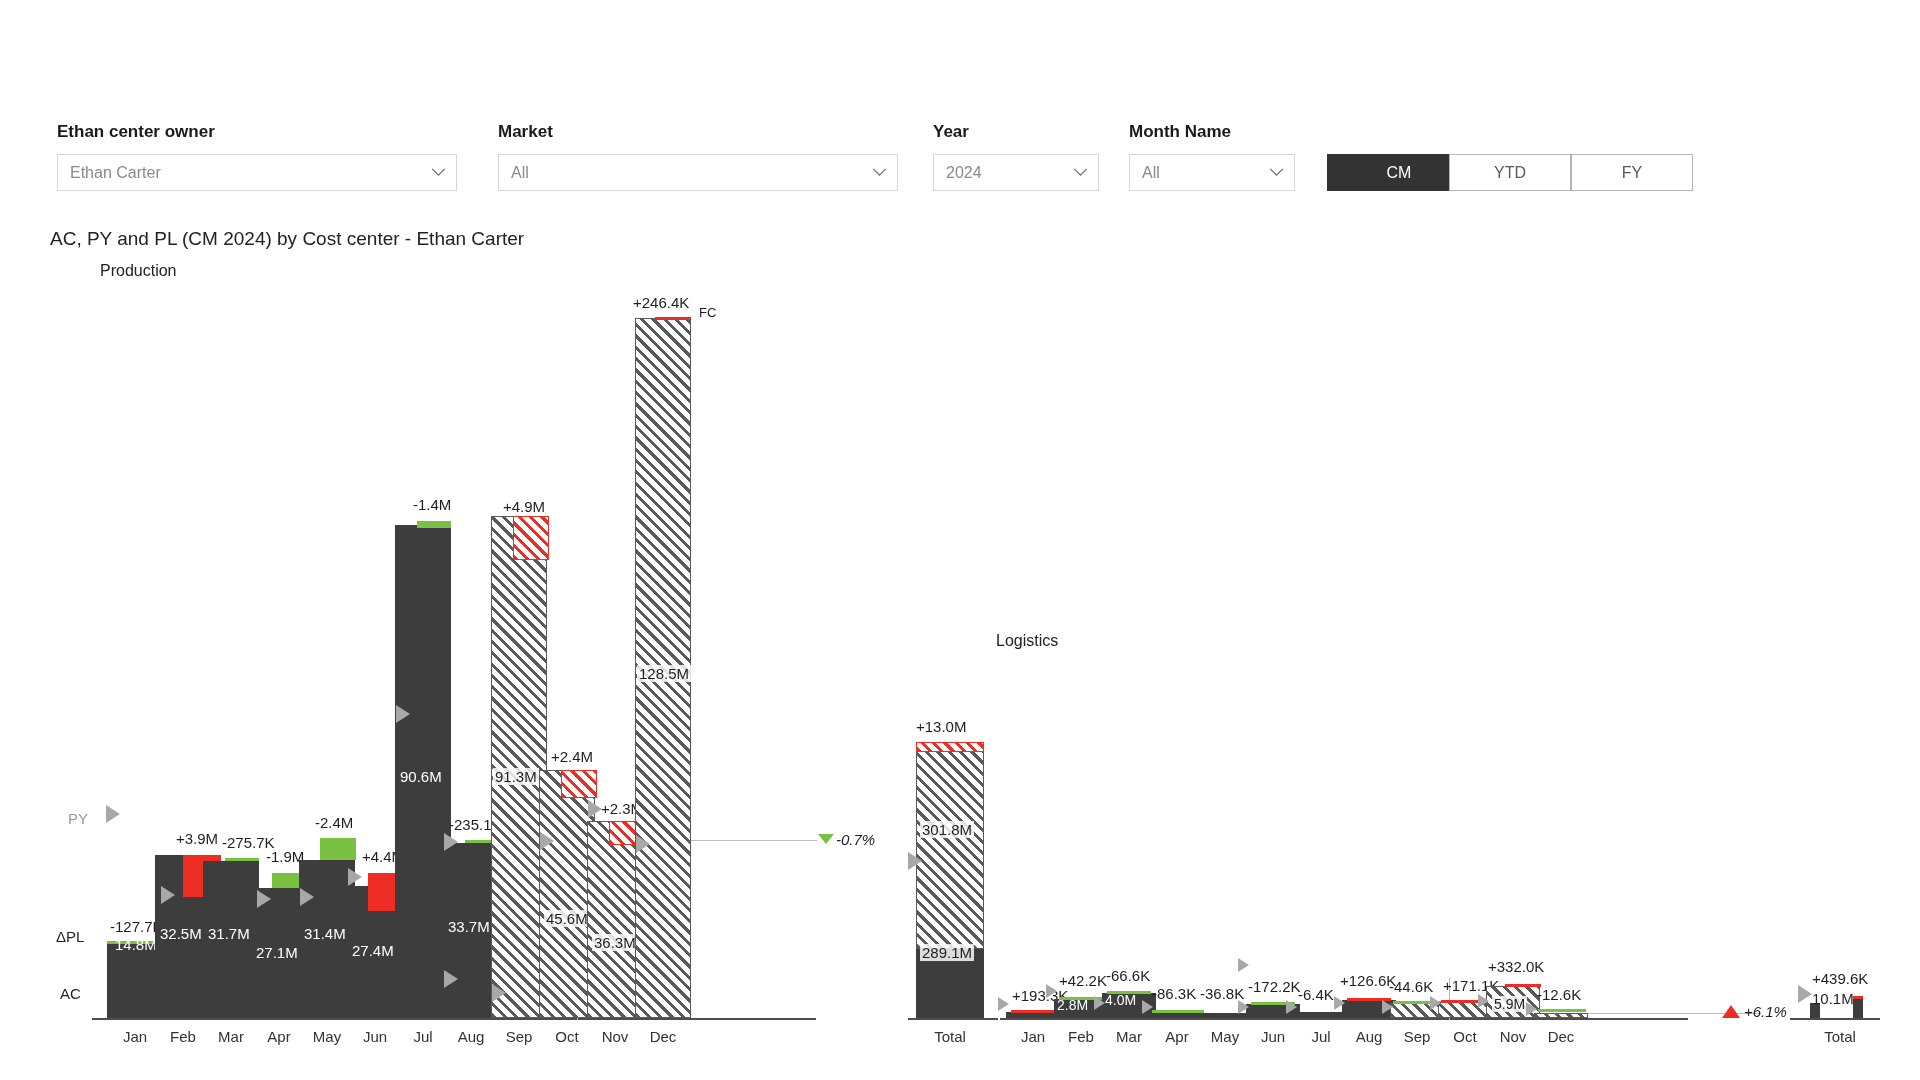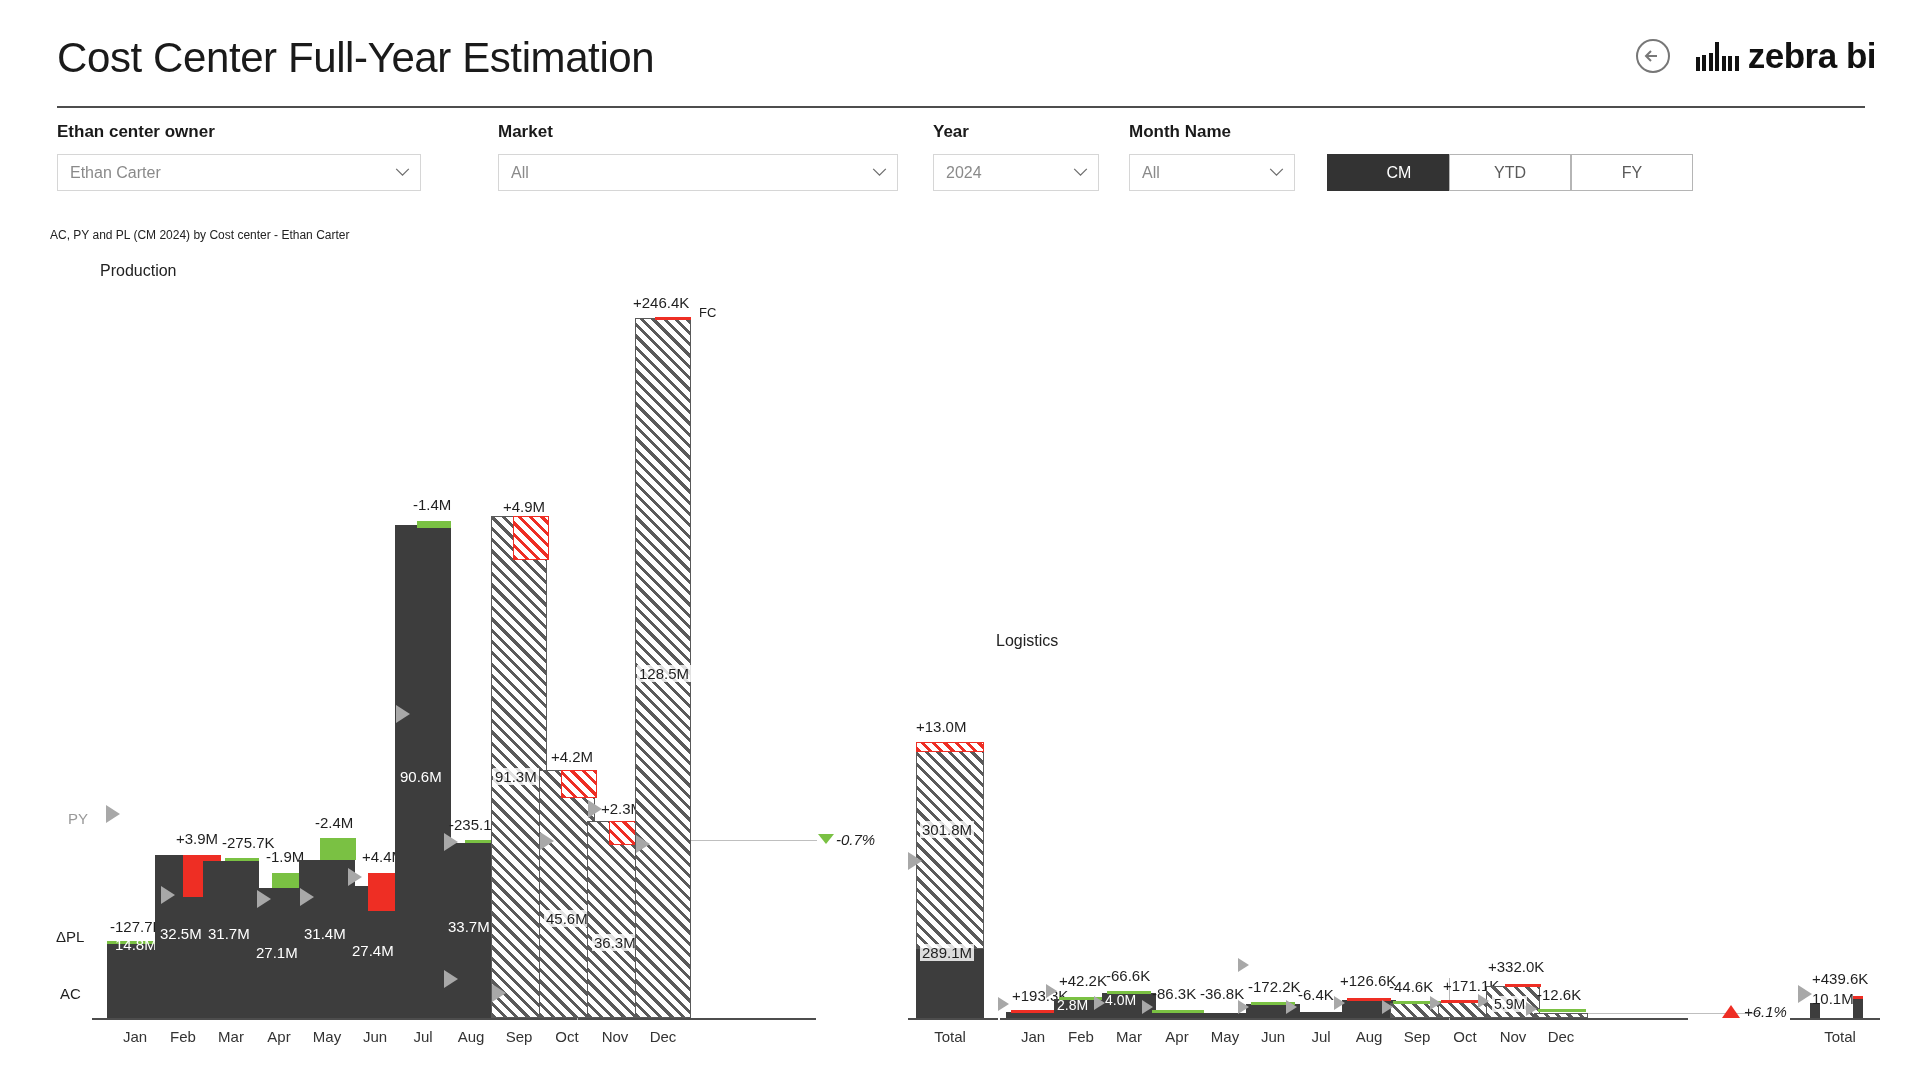--- a/index.html
+++ b/index.html
@@ -23,21 +23,21 @@
   
   .filters { position:absolute; left:57px; top:122px; }
   .f-label { position:absolute; font-size:17px; color:#1a1a1a; font-weight:600; white-space:nowrap; }
   .f-box { position:absolute; height:37px; border:1px solid #d6d6d6; background:#fff; display:flex; align-items:center; padding:0 10px 0 12px; }
   .f-val { font-size:16px; color:#8a8a8a; flex:1; white-space:nowrap; overflow:hidden; }
   .chev { width:15px; height:9px; flex:none; }
   .seg { position:absolute; height:37px; border:1px solid #b5b5b5; display:flex; align-items:center; justify-content:center; font-size:16px; background:#fff; color:#5a5a5a; }
   .seg.on { background:#333333; color:#fff; border-color:#333; }
 
   
-  .chart-title { position:absolute; font-size:12px; color:#222; white-space:nowrap; }
+  .chart-title { position:absolute; font-size:19px; color:#222; white-space:nowrap; }
   .group-title { position:absolute; font-size:16px; color:#222; white-space:nowrap; }
 
   
   .plot { position:absolute; }
   .axis-line { position:absolute; background:#4d4d4d; }
   .sep-line { position:absolute; width:1px; background:#b8b8b8; }
   .ref-line { position:absolute; height:1px; background:#bfbfbf; }
 
   .bar { position:absolute; background:#3d3d3d; }
   .bar.fc { background:#fff; border:1px solid #5a5a5a;
@@ -62,52 +62,28 @@
          border-width:10px 8px 0 8px; border-color:#7ac143 transparent transparent transparent; }
   .tri-up { position:absolute; width:0; height:0; border-style:solid;
          border-width:0 9px 13px 9px; border-color:transparent transparent #ee2e24 transparent; }
   .pct { position:absolute; font-size:15px; font-style:italic; color:#1f1f1f; white-space:nowrap; }
 </style>
 </head>
 <body>
 
 <div class="page">
 
-  <div class="header">
-    <div class="title">Cost Center Full-Year Estimation</div>
-    <div class="hdr-right">
-      <span class="back-circle">
-        <svg width="42" height="42" viewBox="0 0 42 42">
-          <circle cx="21" cy="21" r="16" fill="none" stroke="#777" stroke-width="2"></circle>
-          <path d="M25 21 H15 M19 16 L14 21 L19 26" fill="none" stroke="#777" stroke-width="2"></path>
-        </svg>
-      </span>
-      <span class="zbrand">
-        <span class="zbars">
-          <i class="zb1"></i>
-            <i class="zb2"></i>
-            <i class="zb3"></i>
-            <i class="zb4"></i>
-            <i class="zb5"></i>
-            <i class="zb6"></i>
-            <i class="zb7"></i>
-        </span>
-        <span class="zname">zebra bi</span>
-      </span>
-    </div>
-    <div class="hdr-rule"></div>
-  </div>
 
   <div class="filters">
     <div class="f-label" style="left:0;top:0;">Ethan center owner</div>
     <div class="f-label" style="left:441px;top:0;">Market</div>
     <div class="f-label" style="left:876px;top:0;">Year</div>
     <div class="f-label" style="left:1072px;top:0;">Month Name</div>
 
-    <div class="f-box" style="left:0;top:32px;width:364px;">
+    <div class="f-box" style="left:0;top:32px;width:400px;">
       <span class="f-val">Ethan Carter</span>
       <svg class="chev" viewBox="0 0 16 10">
           <path d="M1 1 L8 8 L15 1" fill="none" stroke="#6e6e6e" stroke-width="1.4"></path>
         </svg>
     </div>
     <div class="f-box" style="left:441px;top:32px;width:400px;">
       <span class="f-val">All</span>
       <svg class="chev" viewBox="0 0 16 10">
           <path d="M1 1 L8 8 L15 1" fill="none" stroke="#6e6e6e" stroke-width="1.4"></path>
         </svg>
@@ -203,21 +179,21 @@
     <div class="bar fc" style="left:491px;top:516px;width:56px;height:502px;"></div>
     <div class="cap-r fc" style="left:513px;top:516px;width:36px;height:44px;"></div>
     <div class="vlabel onwhite" style="left:493px;top:768px;">91.3M</div>
     <div class="vlabel" style="left:503px;top:498px;">+4.9M</div>
     <div class="tri" style="left:492px;top:984px;"></div>
     <div class="cat" style="left:491px;top:1028px;width:56px;">Sep</div>
 
     <div class="bar fc" style="left:539px;top:770px;width:56px;height:248px;"></div>
     <div class="cap-r fc" style="left:561px;top:770px;width:36px;height:28px;"></div>
     <div class="vlabel onwhite" style="left:544px;top:910px;">45.6M</div>
-    <div class="vlabel" style="left:551px;top:748px;">+4.2M</div>
+    <div class="vlabel" style="left:551px;top:748px;">+2.4M</div>
     <div class="tri" style="left:540px;top:832px;"></div>
     <div class="cat" style="left:539px;top:1028px;width:56px;">Oct</div>
 
     <div class="bar fc" style="left:587px;top:821px;width:56px;height:197px;"></div>
     <div class="cap-r fc" style="left:609px;top:821px;width:36px;height:24px;"></div>
     <div class="vlabel onwhite" style="left:592px;top:934px;">36.3M</div>
     <div class="vlabel" style="left:601px;top:800px;">+2.3M</div>
     <div class="tri" style="left:588px;top:800px;"></div>
     <div class="cat" style="left:587px;top:1028px;width:56px;">Nov</div>
 

